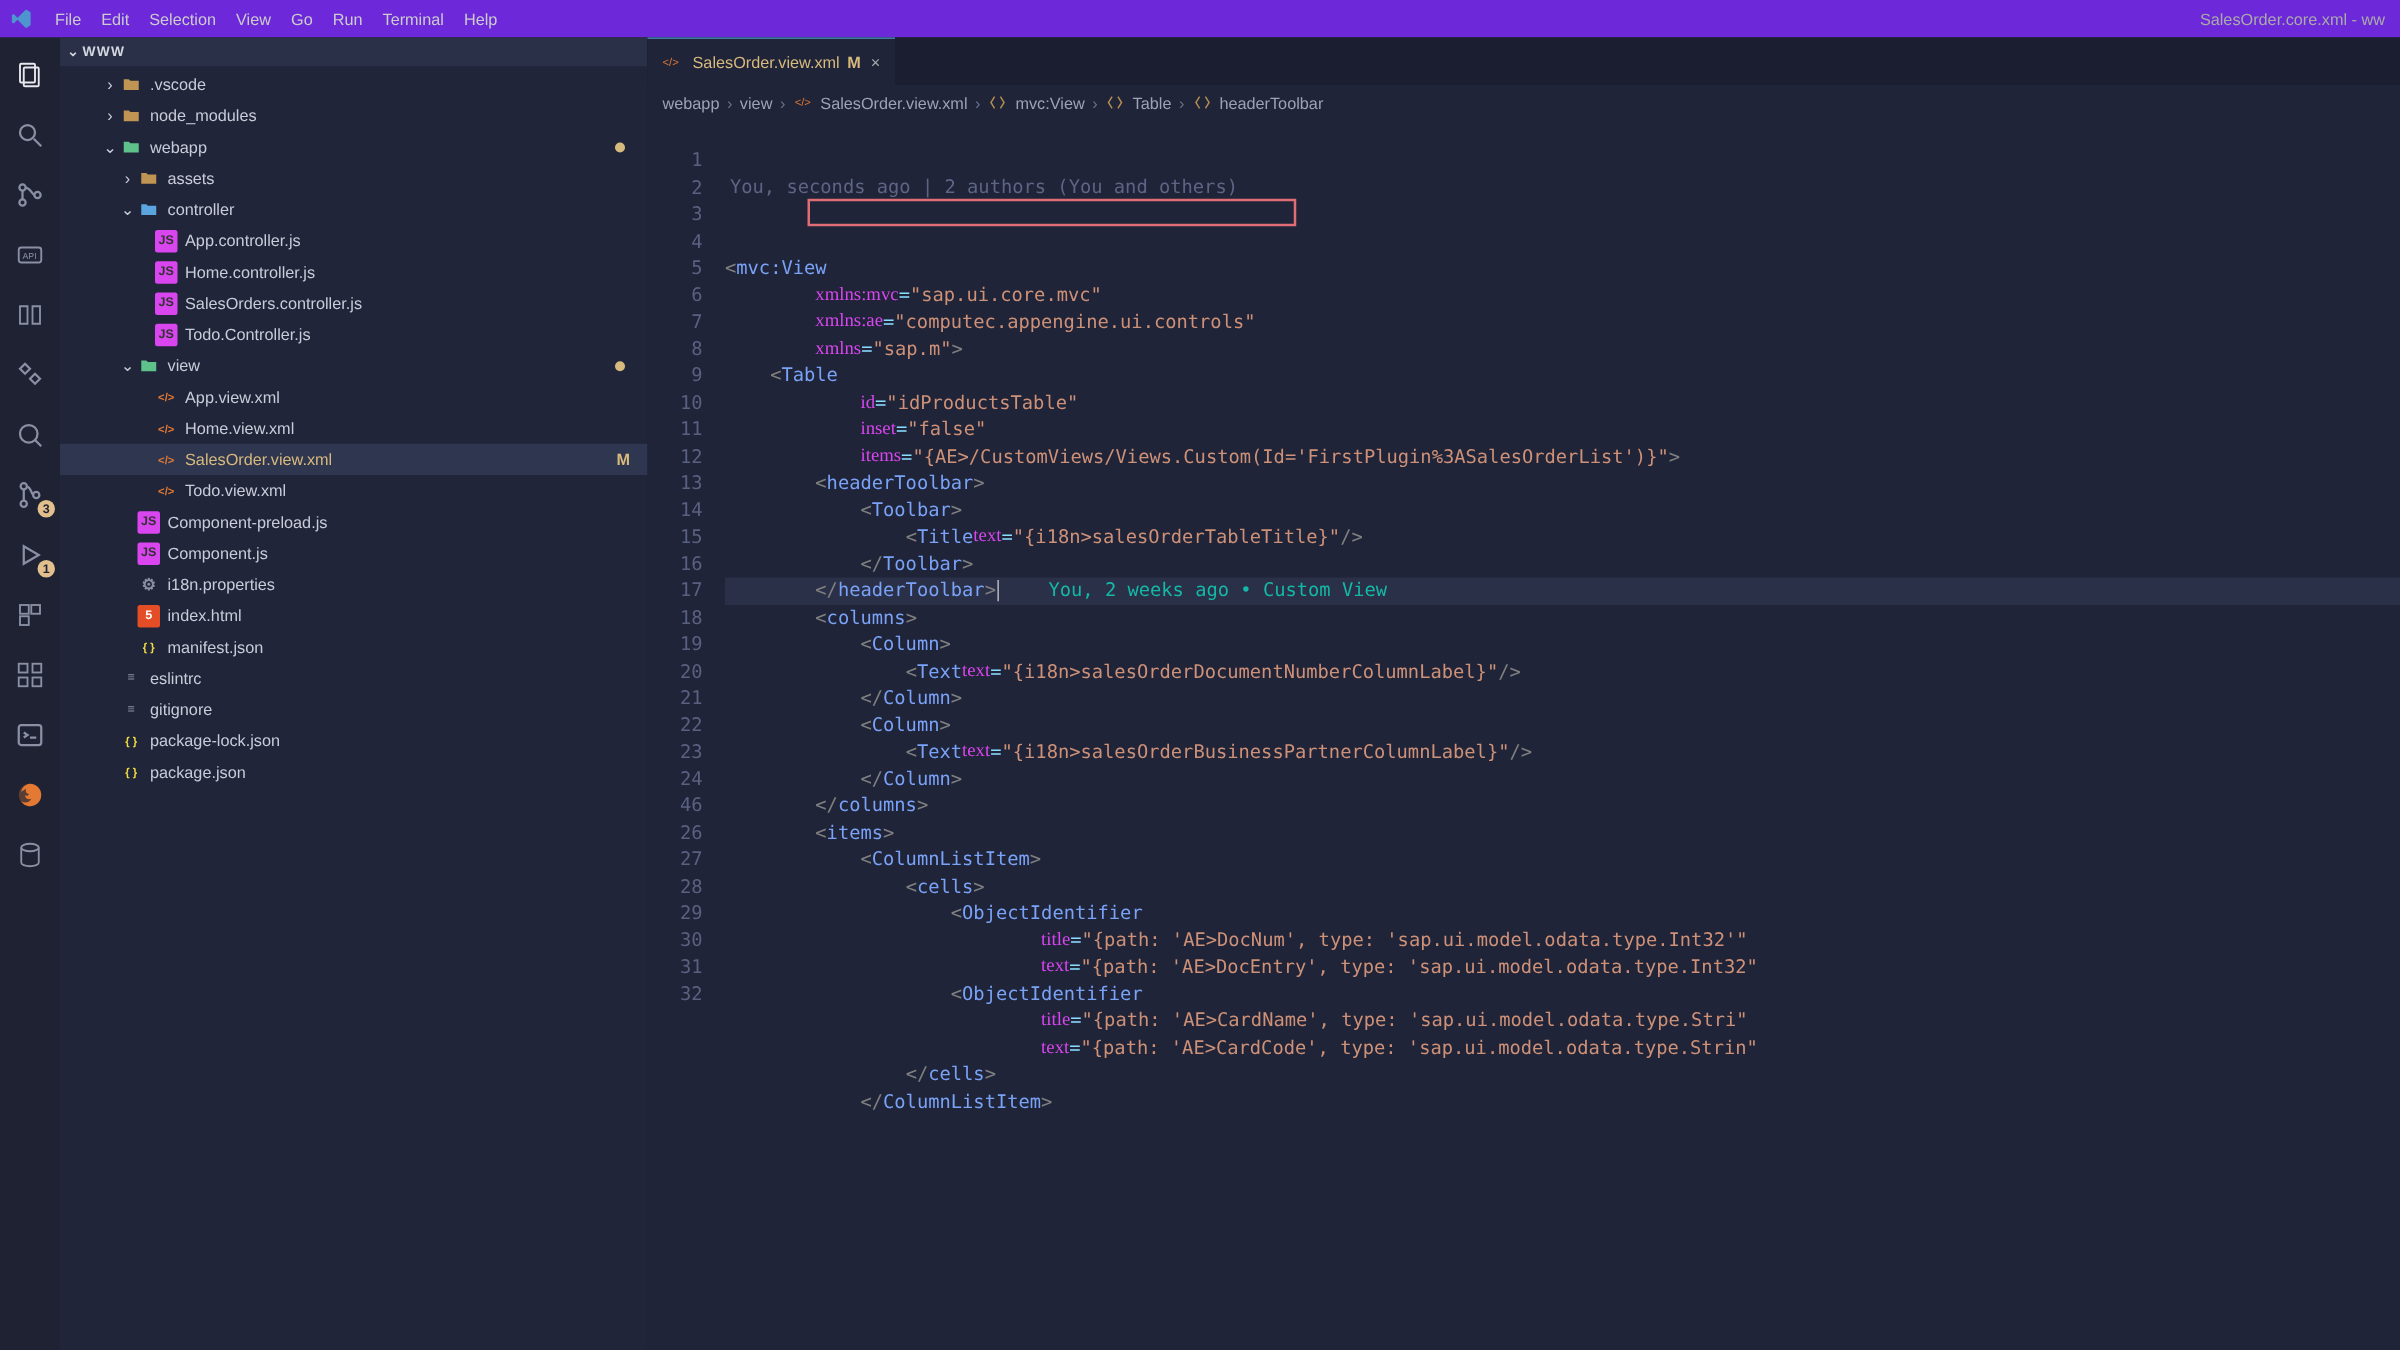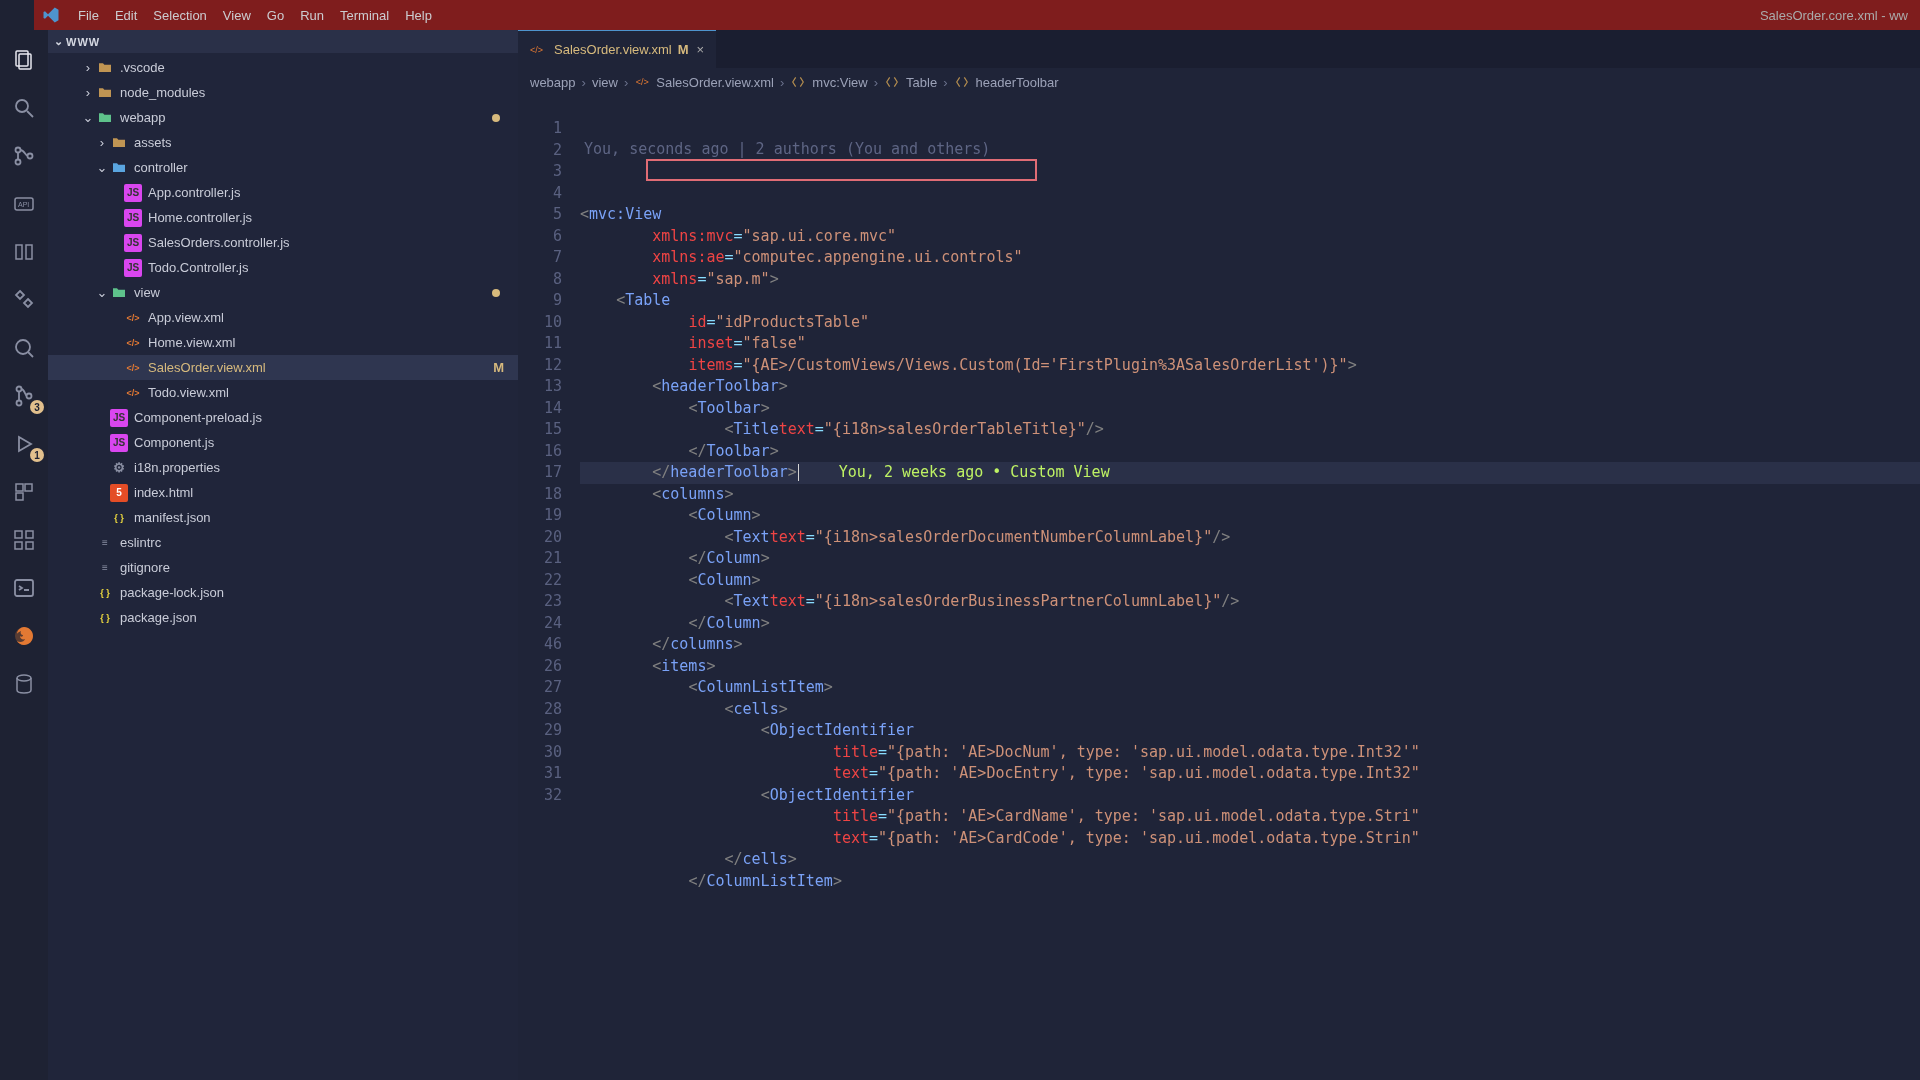--- a/index.html
+++ b/index.html
@@ -12,22 +12,21 @@
     width: 1920px;
     height: 1080px;
   }
 
   
   .menubar {
     height: 30px;
     display: flex;
     align-items: center;
     padding: 0 8px;
-    background: #7f1d1d;
-    margin-left: 34px;
+    background: #6d28d9;
   }
   .menubar .logo {
     width: 18px; height: 18px; margin-right: 10px;
   }
   .menubar .menu-item {
     padding: 4px 8px;
     cursor: pointer;
     color: #ccccd0;
   }
   .menubar .title-right {
@@ -246,26 +245,26 @@
     align-items: center;
   }
   .code-line { height: 21.5px; display: flex; align-items: center; }
   .code-line.current { background: #2a3048; }
   .hl-box {
     position: absolute;
     border: 2px solid #e06c75;
     pointer-events: none;
   }
   .tok-tag { color: #7aa2f7; }
-  .tok-attr { color: #ef4444; }
+  .tok-attr { color: #d946ef; font-family: Liberation Serif, serif; }
   .tok-str { color: #ce9178; }
   .tok-punc { color: #89ddff; }
   .tok-br { color: #808080; }
   .inline-blame {
-    color: #bef264;
+    color: #14b8a6;
     margin-left: 40px;
   }
   .cursor {
     display: inline-block;
     width: 1px; height: 17px;
     background: #d4d4d4;
     vertical-align: middle;
     margin-left: 1px;
   }
 </style>

